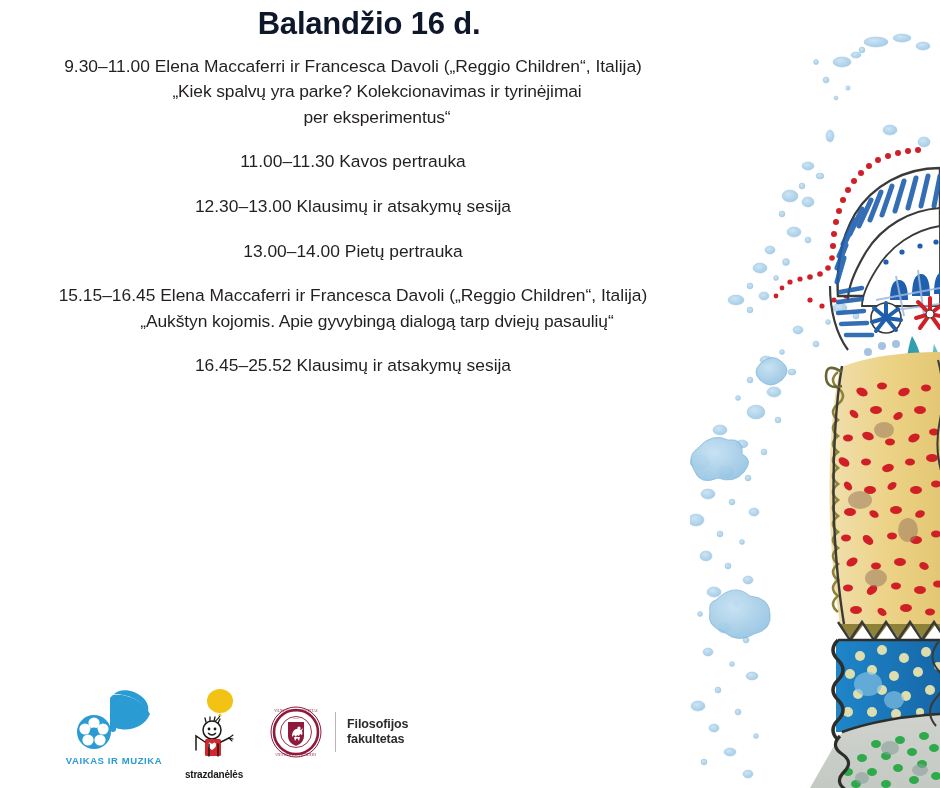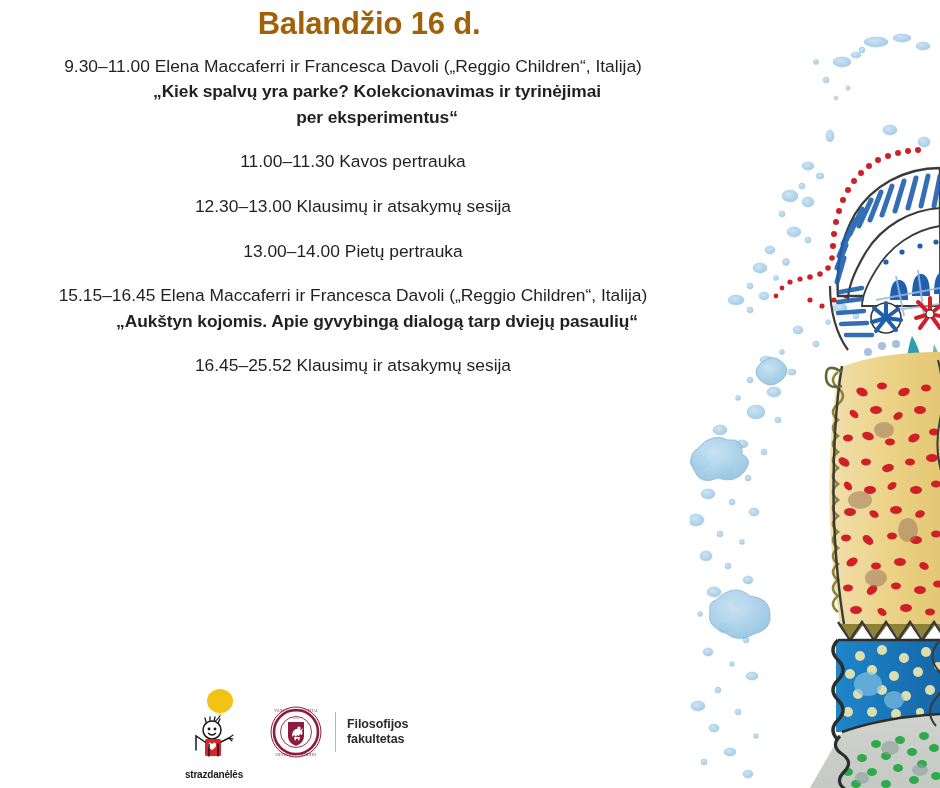--- a/index.html
+++ b/index.html
@@ -43,42 +43,42 @@
     width: 706px;
     height: 670px;
     padding-top: 6px;
     box-sizing: border-box;
     text-align: center;
   }
 
   #page-title {
     font-size: 31px;
     font-weight: bold;
-    color: #a16207;
+    color: #0f172a;
     letter-spacing: -0.2px;
     line-height: 1.15;
     margin: 0 0 6px 0;
     padding-left: 32px;
   }
 
   .session {
     margin: 12px 0 0 0;
     padding: 0;
   }
   .session + .session { margin-top: 19px; }
 
   .line {
     display: block;
     font-size: 17.4px;
     line-height: 1.47;
     color: #231f20;
     white-space: pre;
   }
   .line.bold {
-    font-weight: bold;
+    font-weight: normal;
     letter-spacing: -0.1px;
     padding-left: 48px;
   }
 
   
   #logo-strip {
     position: absolute;
     left: 0;
     top: 688px;
     width: 706px;
@@ -521,20 +521,40 @@
       <span class="line bold">„Aukštyn kojomis. Apie gyvybingą dialogą tarp dviejų pasaulių“</span>
     </div>
 
     <div class="session">
       <span class="line">16.45–25.52 Klausimų ir atsakymų sesija</span>
     </div>
   </div>
 
   <div id="logo-strip">
 
+    <div class="logo" id="logo-vaikas-ir-muzika">
+      <svg width="104" height="62" viewBox="0 0 104 62" xmlns="http://www.w3.org/2000/svg">
+
+        <path d="M52 6 C66 6 80 12 86 24 C88 16 82 8 72 4 C64 1 56 2 52 6 Z" fill="#2b9bd4"></path>
+        <path d="M50 7 C66 5 82 13 88 26 C82 40 66 44 54 40 L54 12 Z" fill="#2b9bd4"></path>
+        <rect x="48" y="8" width="6" height="36" rx="3" fill="#2b9bd4"></rect>
+
+        <circle cx="32" cy="44" r="17" fill="#2b9bd4"></circle>
+
+        <g fill="#ffffff">
+          <circle cx="32" cy="35" r="5.6"></circle>
+          <circle cx="41" cy="41" r="5.6"></circle>
+          <circle cx="38" cy="52" r="5.6"></circle>
+          <circle cx="26" cy="52" r="5.6"></circle>
+          <circle cx="23" cy="41" r="5.6"></circle>
+        </g>
+        <circle cx="32" cy="44" r="4.4" fill="#2b9bd4"></circle>
+      </svg>
+      <span class="logo-caption" id="vaikas-caption">VAIKAS IR MUZIKA</span>
+    </div>
 
     <div class="logo" id="logo-strazdaneles">
       <svg width="76" height="70" viewBox="0 0 76 70" xmlns="http://www.w3.org/2000/svg">
 
         <ellipse cx="44" cy="13" rx="13" ry="12" fill="#f2c214"></ellipse>
         <path d="M44 25 l-2 3 l4 0 z" fill="#f2c214"></path>
         <path d="M44 28 C40 34 36 36 32 38" fill="none" stroke="#1a1a1a" stroke-width="1.2"></path>
 
         <circle cx="36" cy="42" r="9" fill="#ffffff" stroke="#1a1a1a" stroke-width="1.5"></circle>
         <g stroke="#1a1a1a" stroke-width="1.3" stroke-linecap="round">

